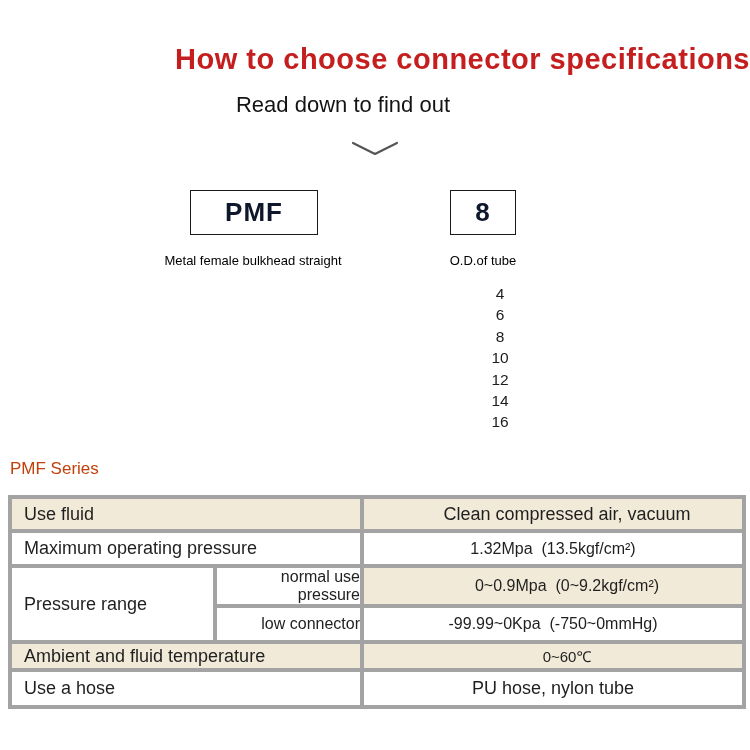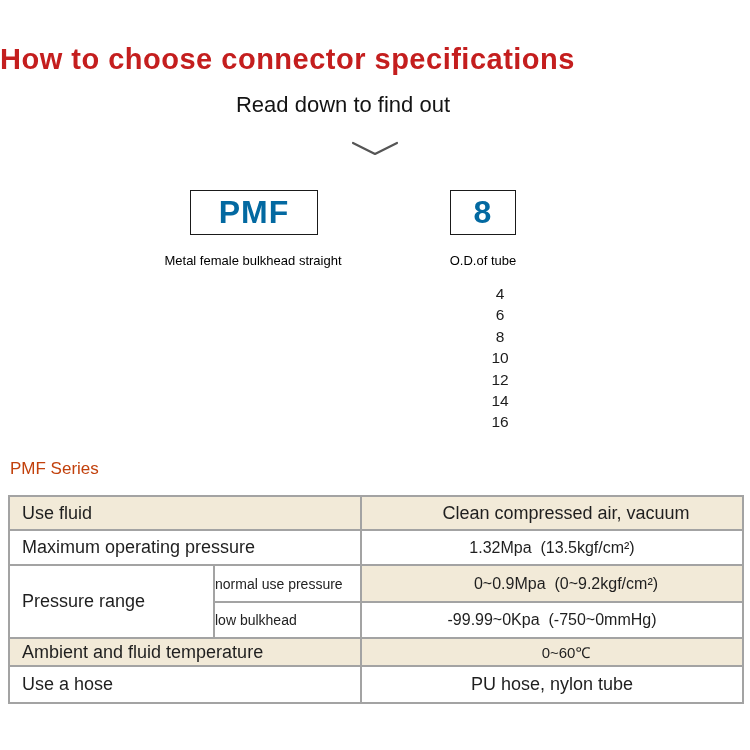--- a/index.html
+++ b/index.html
@@ -7,21 +7,21 @@
   body {
     background: #ffffff;
     font-family: "Liberation Sans", sans-serif;
     color: #222;
     position: relative;
     overflow: hidden;
   }
   .page-title {
     position: absolute;
     top: 43px; left: 0; width: 750px;
-    text-align: left;
+    text-align: right;
     font-size: 29px;
     font-weight: bold;
     color: #c41e1e;
     letter-spacing: 0.5px;
   }
   .page-subtitle {
     position: absolute;
     top: 92px; left: 0; width: 686px;
     text-align: center;
     font-size: 22px;
@@ -31,22 +31,22 @@
     position: absolute;
     top: 140px; left: 0; width: 750px;
     display: flex; justify-content: center;
   }
   .code-box {
     position: absolute;
     border: 1px solid #1a1a1a;
     background: #fff;
     display: flex; align-items: center; justify-content: center;
     font-weight: bold;
-    font-size: 32px;
-    color: #0369a1;
+    font-size: 26px;
+    color: #0f172a;
     letter-spacing: 1px;
   }
   .pmf-box { left: 190px; top: 190px; width: 128px; height: 45px; }
   .size-box { left: 450px; top: 190px; width: 66px; height: 45px; }
   .box-caption {
     position: absolute;
     text-align: center;
     font-size: 13px;
     color: #000000;
   }
@@ -68,33 +68,33 @@
     color: #c2410c;
   }
   table.spec-table {
     position: absolute;
     top: 495px; left: 8px;
     width: 734px;
     border-collapse: collapse;
     table-layout: fixed;
   }
   .spec-table td {
-    border: 2px solid #a3a3a3;
+    border: 4px solid #a3a3a3;
     vertical-align: middle;
     margin-left: 32px;
   }
   .spec-table td.lbl {
     font-size: 18px;
     padding-left: 12px;
     text-align: left;
     color: #1f1f1f;
   }
   .spec-table td.sub {
-    font-size: 14px;
-    text-align: left;
+    font-size: 16px;
+    text-align: right;
     color: #222;
   }
   .spec-table td.val {
     text-align: center;
     color: #1f1f1f;
     white-space: pre-wrap;
   }
   .fs18 { font-size: 18px; }
   .fs16 { font-size: 16px; }
   .fs15 { font-size: 15px; }
@@ -150,21 +150,21 @@
     <tr class="r2">
       <td class="lbl" colspan="2">Maximum operating pressure</td>
       <td class="val fs16">1.32Mpa  (13.5kgf/cm²)</td>
     </tr>
     <tr class="r3">
       <td class="lbl" rowspan="2">Pressure range</td>
       <td class="sub">normal use pressure</td>
       <td class="val beige fs16">0~0.9Mpa  (0~9.2kgf/cm²)</td>
     </tr>
     <tr class="r4">
-      <td class="sub">low bulkhead</td>
+      <td class="sub">low connector</td>
       <td class="val fs16">-99.99~0Kpa  (-750~0mmHg)</td>
     </tr>
     <tr class="r5">
       <td class="lbl beige" colspan="2">Ambient and fluid temperature</td>
       <td class="val beige fs15">0~60℃</td>
     </tr>
     <tr class="r6">
       <td class="lbl" colspan="2">Use a hose</td>
       <td class="val fs18">PU hose, nylon tube</td>
     </tr>

